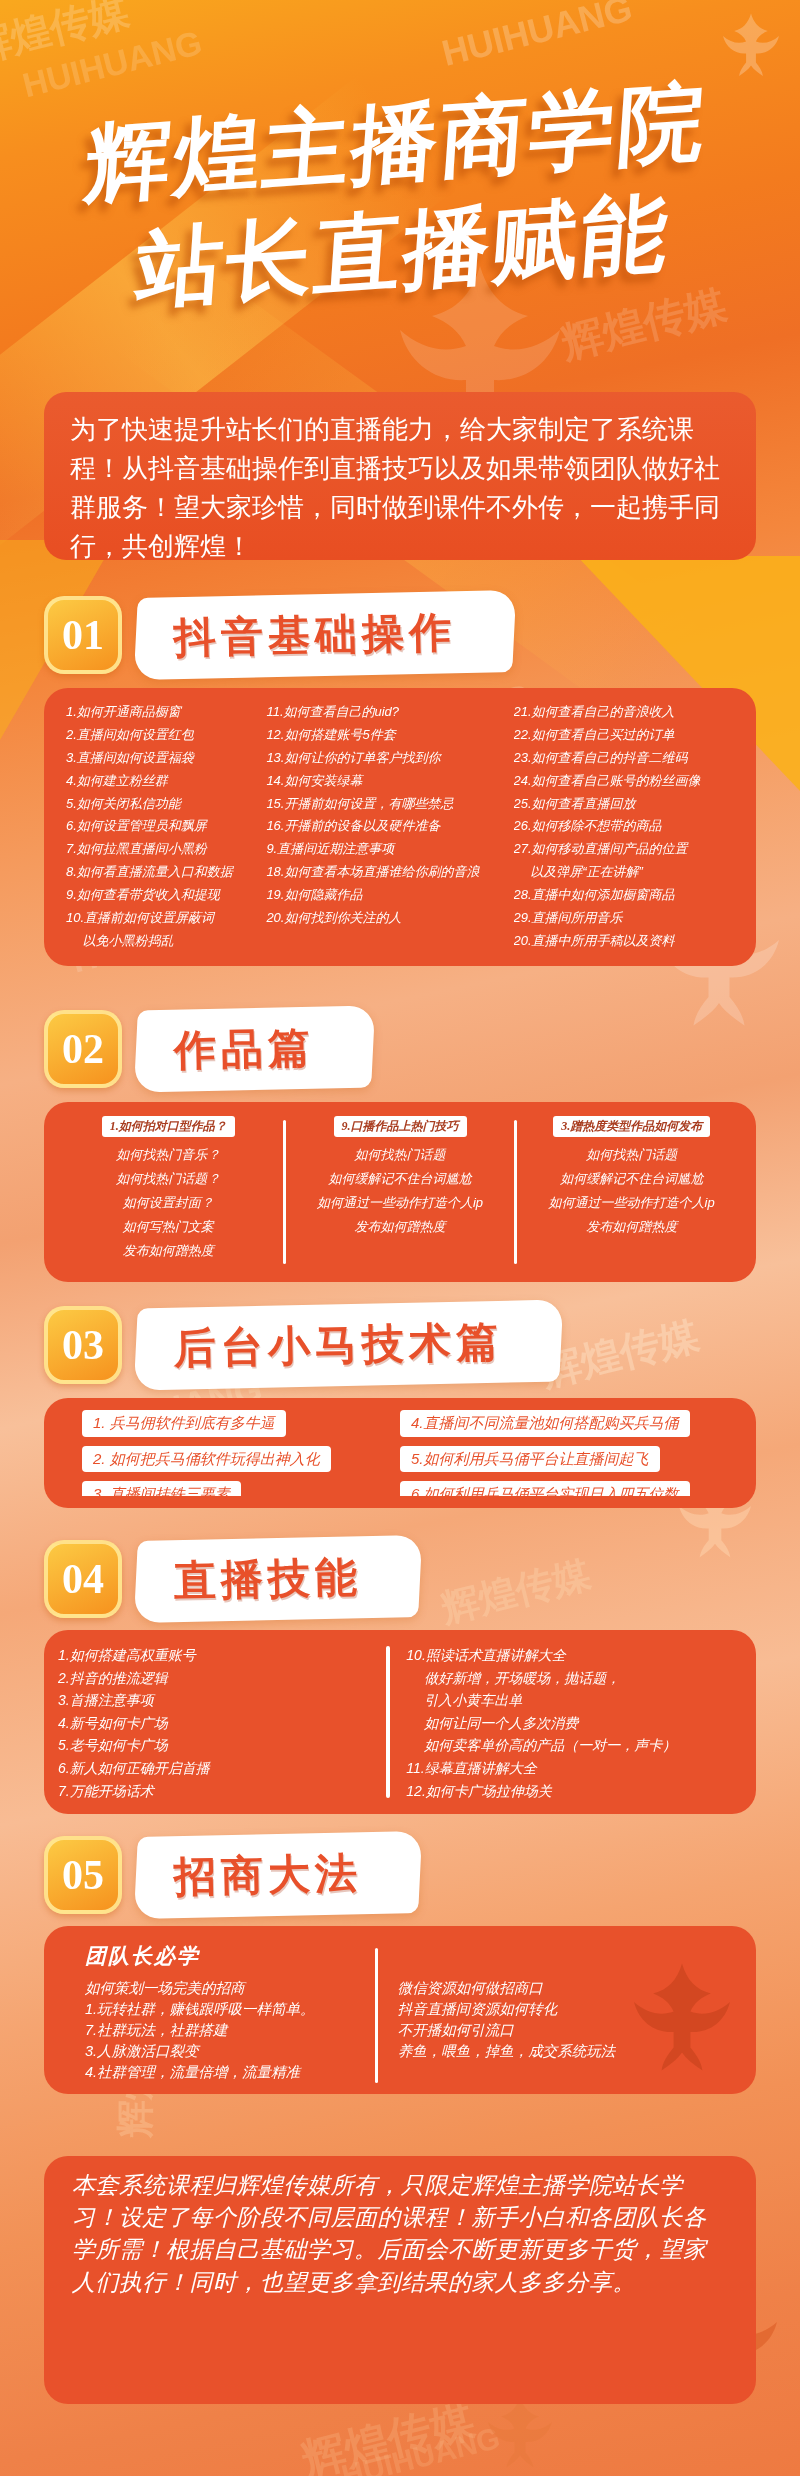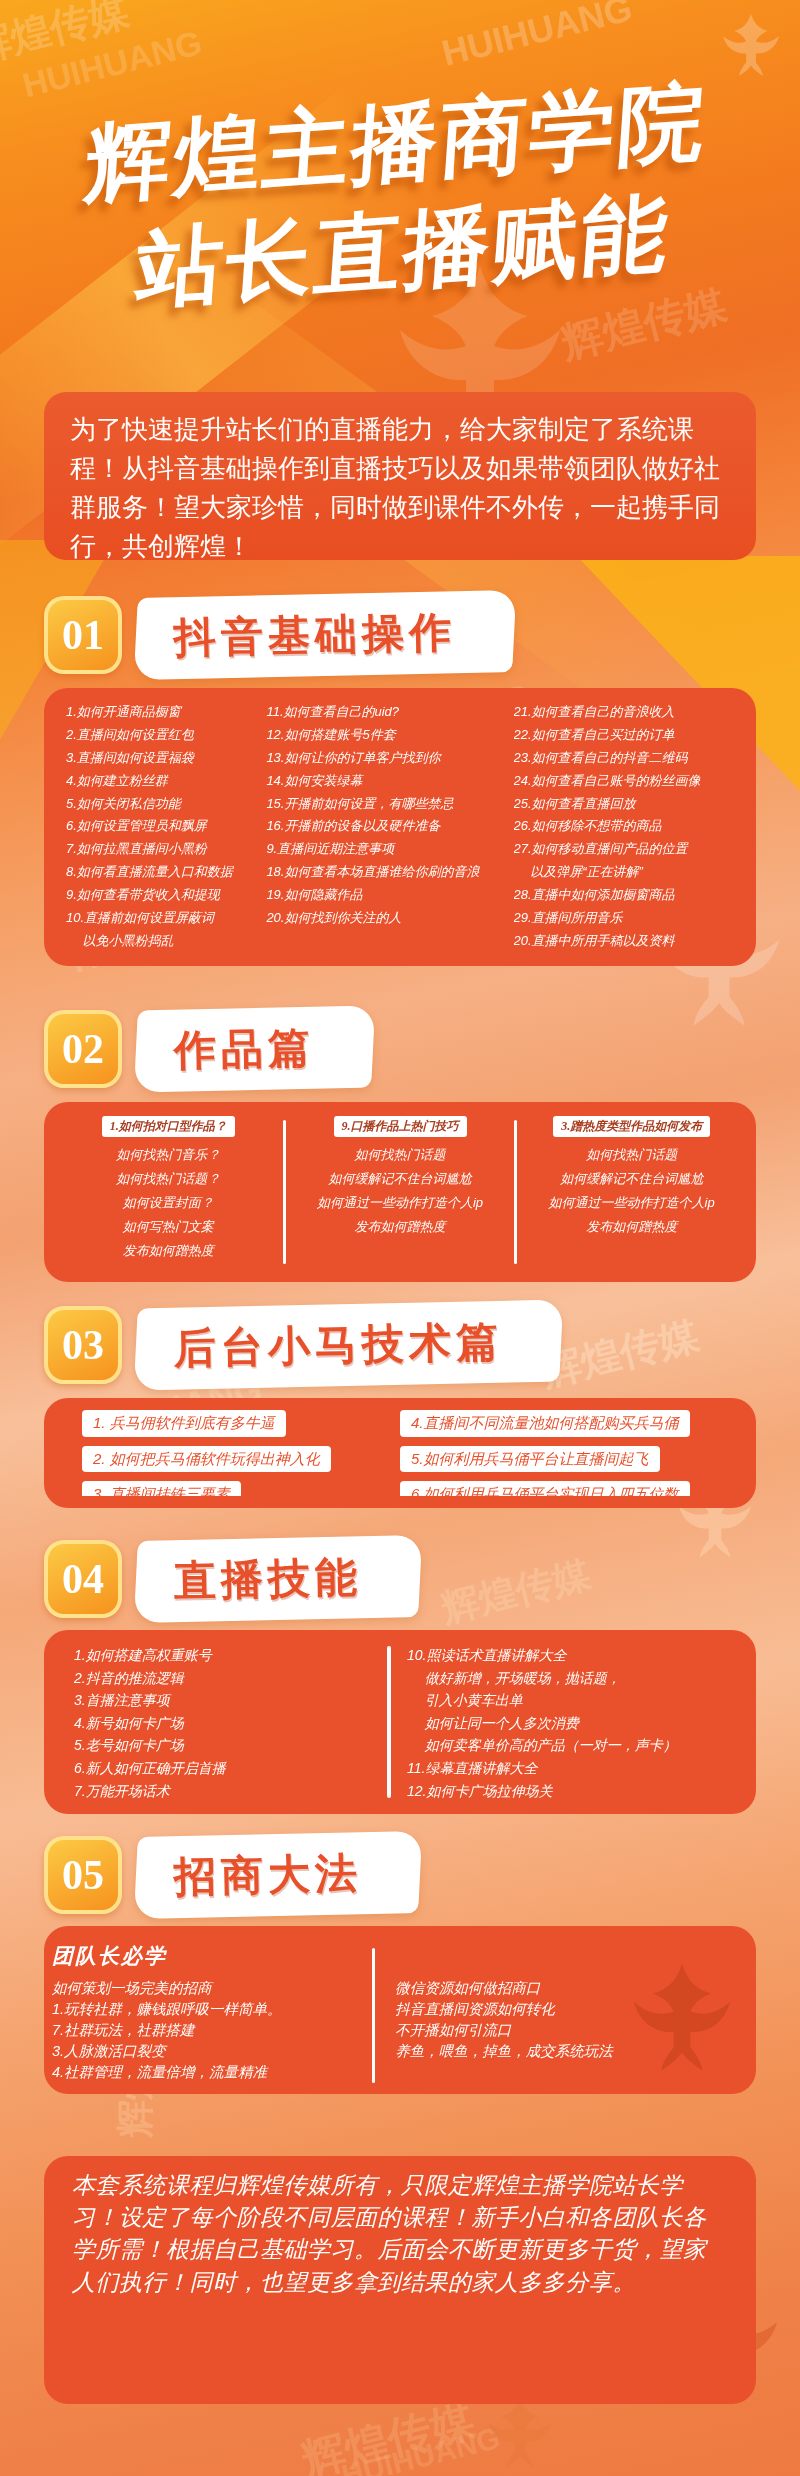--- a/index.html
+++ b/index.html
@@ -65,27 +65,27 @@
     font-family:"Liberation Serif","DejaVu Serif",serif; font-size:12px;
     padding:2px 8px; border-radius:3px; margin-bottom:6px; white-space:nowrap; }
   .s2-item { font-size:13px; line-height:1.85; white-space:nowrap; }
   
   .s3-box { top:1398px; height:110px; padding:12px 38px; display:flex; }
   .s3-col { flex:1; overflow:hidden; }
   .s3-pill { width:fit-content; background:#fff; color:#e8502a; font-size:15px;
     padding:2px 11px; border-radius:4px; margin-bottom:9px; line-height:1.5;
     white-space:nowrap; }
   
-  .s4-box { top:1630px; height:184px; padding:14px 30px; display:flex; }
+  .s4-box { top:1630px; height:184px; padding:14px 14px; display:flex; }
   .s4-left { width:48%; overflow:hidden; }
   .s4-right { flex:1; padding-left:16px; overflow:hidden; }
   .s4-div { width:4px; background:#fff; border-radius:3px; margin:2px 0; }
   .s4-item { font-size:14px; line-height:1.33; padding:2px 0; white-space:pre; }
   
-  .s5-box { top:1926px; height:168px; padding:16px 8px; }
+  .s5-box { top:1926px; height:168px; padding:16px 41px; }
   .s5-title { font-size:21px; font-weight:bold; letter-spacing:2px; margin-bottom:8px;
     font-family:"Liberation Serif","DejaVu Serif",serif; }
   .s5-cols { display:flex; }
   .s5-left { width:46%; overflow:hidden; }
   .s5-right { flex:1; padding-left:20px; overflow:hidden; }
   .s5-div { width:3px; background:#fff; border-radius:2px; margin-top:-30px; }
   .s5-item { font-size:14.5px; line-height:1.45; white-space:nowrap; }
   .s5-phx { position:absolute; right:14px; top:28px; color:#c2401a; opacity:.55; }
   
   .footer-box { top:2156px; height:248px; padding:13px 28px; }

